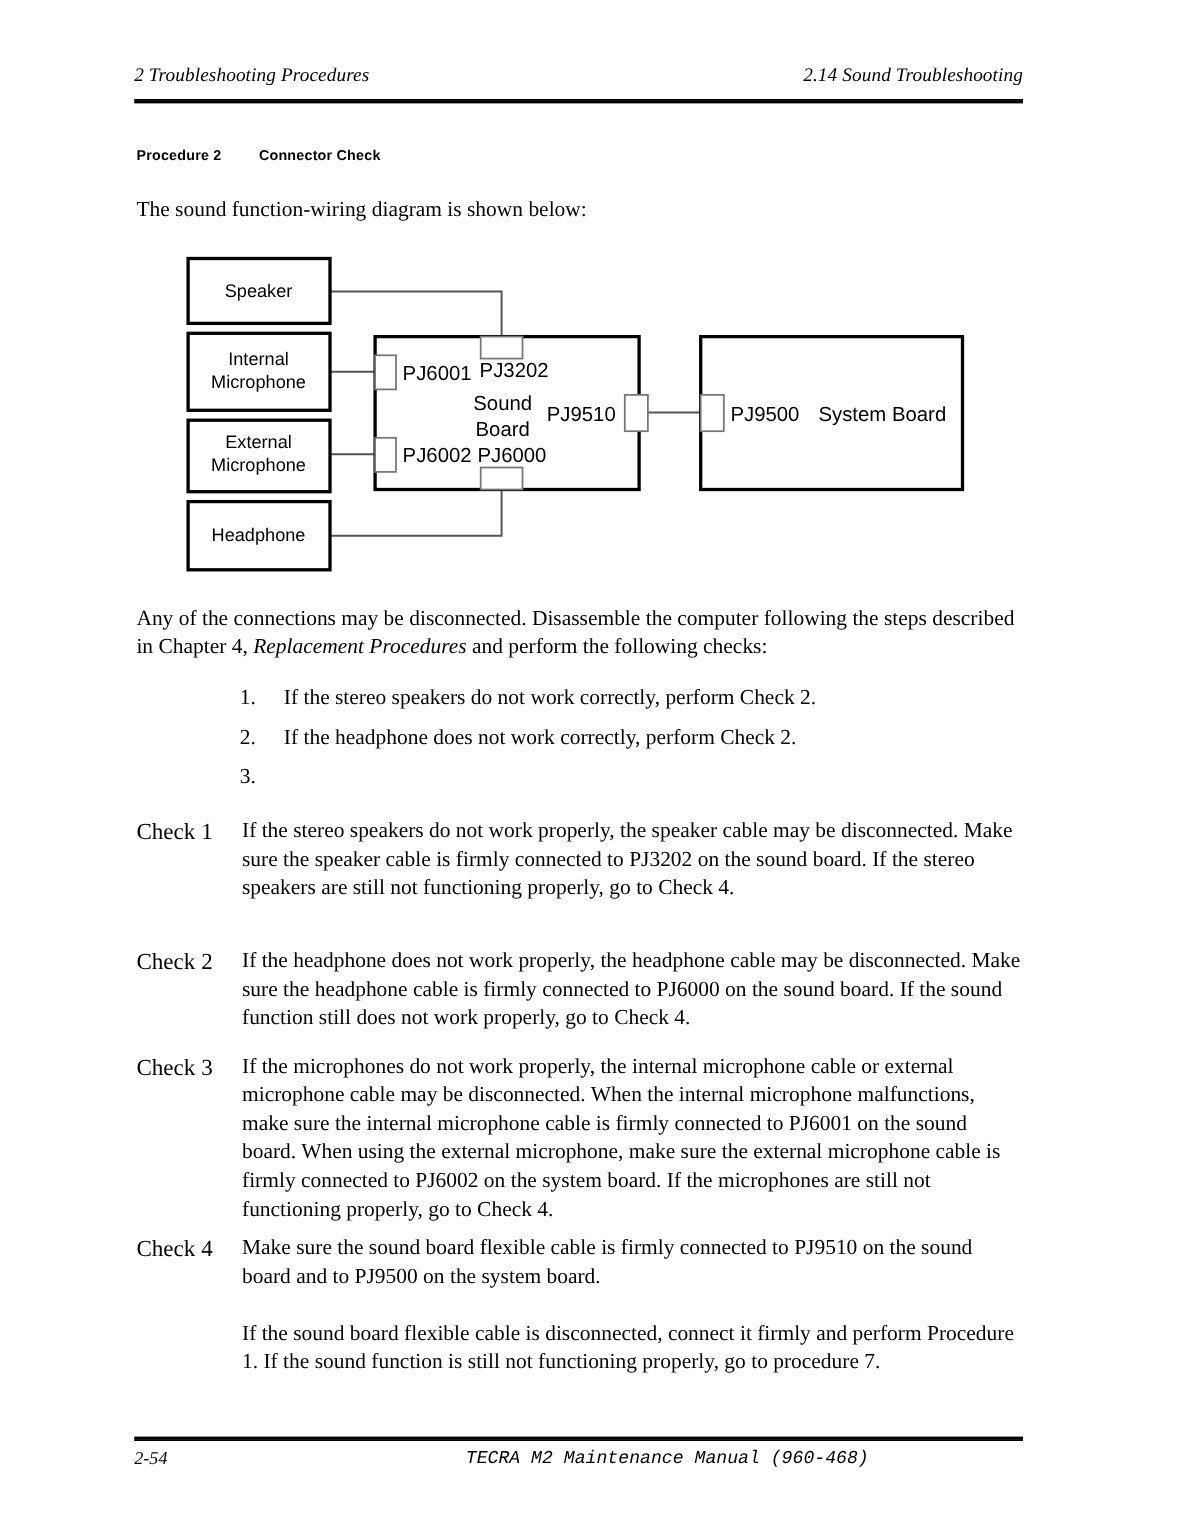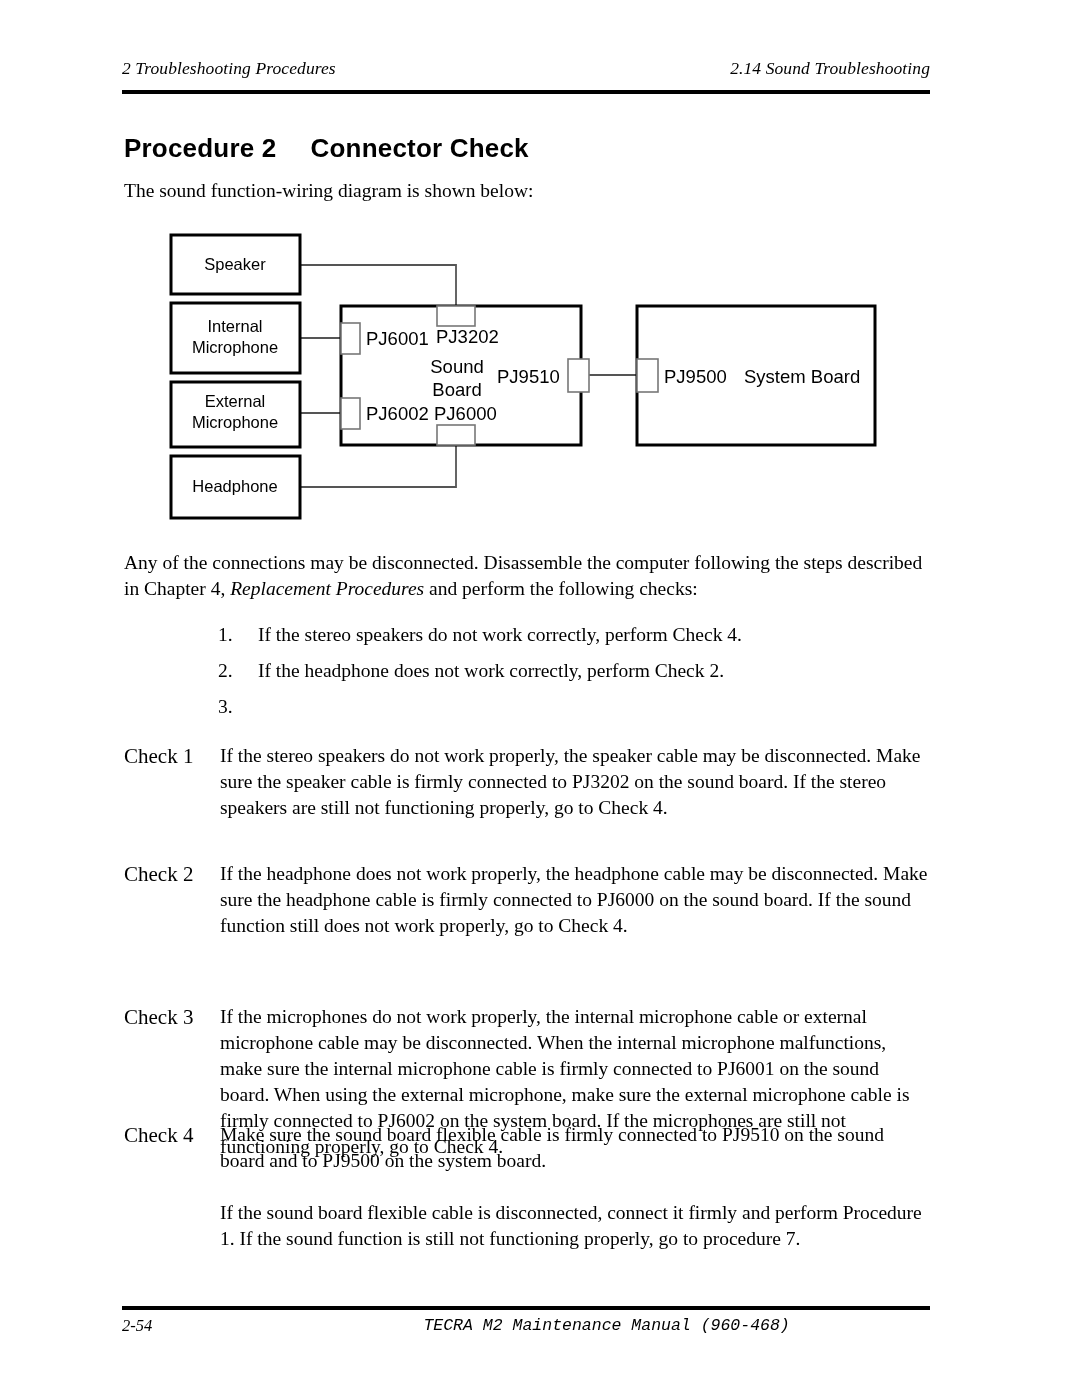--- a/index.html
+++ b/index.html
@@ -52,21 +52,21 @@
     border-bottom: 3.4px solid #000;
   }
 
   
   .proc-heading {
     position: absolute;
     left: 124px;
     top: 133px;
     font-family: "Liberation Sans", "DejaVu Sans", sans-serif;
     font-weight: bold;
-    font-size: 26px;
+    font-size: 13px;
     letter-spacing: 0.2px;
     white-space: nowrap;
   }
   .proc-heading .proc-label { margin-right: 34px; }
 
   
   .intro {
     position: absolute;
     left: 124px;
     top: 178px;
@@ -290,21 +290,21 @@
     </g>
   </svg>
 
   <div class="para lead">
     <span>Any of the connections may be disconnected. Disassemble the computer following the steps described in Chapter 4, </span><i>Replacement Procedures</i><span> and perform the following checks:</span>
   </div>
 
   <div class="numlist">
     <div class="numlist-item">
       <span class="num">1.</span>
-      <span>If the stereo speakers do not work correctly, perform Check 4.</span>
+      <span>If the stereo speakers do not work correctly, perform Check 2.</span>
     </div>
     <div class="numlist-item">
       <span class="num">2.</span>
       <span>If the headphone does not work correctly, perform Check 2.</span>
     </div>
     <div class="numlist-item">
       <span class="num">3.</span>
     </div>
   </div>
 
@@ -315,21 +315,21 @@
     </div>
   </div>
 
   <div class="check" style="top:861px;">
     <span class="check-label">Check 2</span>
     <div class="check-body">
       <p>If the headphone does not work properly, the headphone cable may be disconnected. Make sure the headphone cable is firmly connected to PJ6000 on the sound board. If the sound function still does not work properly, go to Check 4.</p>
     </div>
   </div>
 
-  <div class="check" style="top:957px;margin-top:47px;">
+  <div class="check" style="top:957px;">
     <span class="check-label">Check 3</span>
     <div class="check-body">
       <p>If the microphones do not work properly, the internal microphone cable or external microphone cable may be disconnected. When the internal microphone malfunctions, make sure the internal microphone cable is firmly connected to PJ6001 on the sound board. When using the external microphone, make sure the external microphone cable is firmly connected to PJ6002 on the system board. If the microphones are still not functioning properly, go to Check 4.</p>
     </div>
   </div>
 
   <div class="check" style="top:1122px;">
     <span class="check-label">Check 4</span>
     <div class="check-body">
       <p>Make sure the sound board flexible cable is firmly connected to PJ9510 on the sound board and to PJ9500 on the system board.</p>

